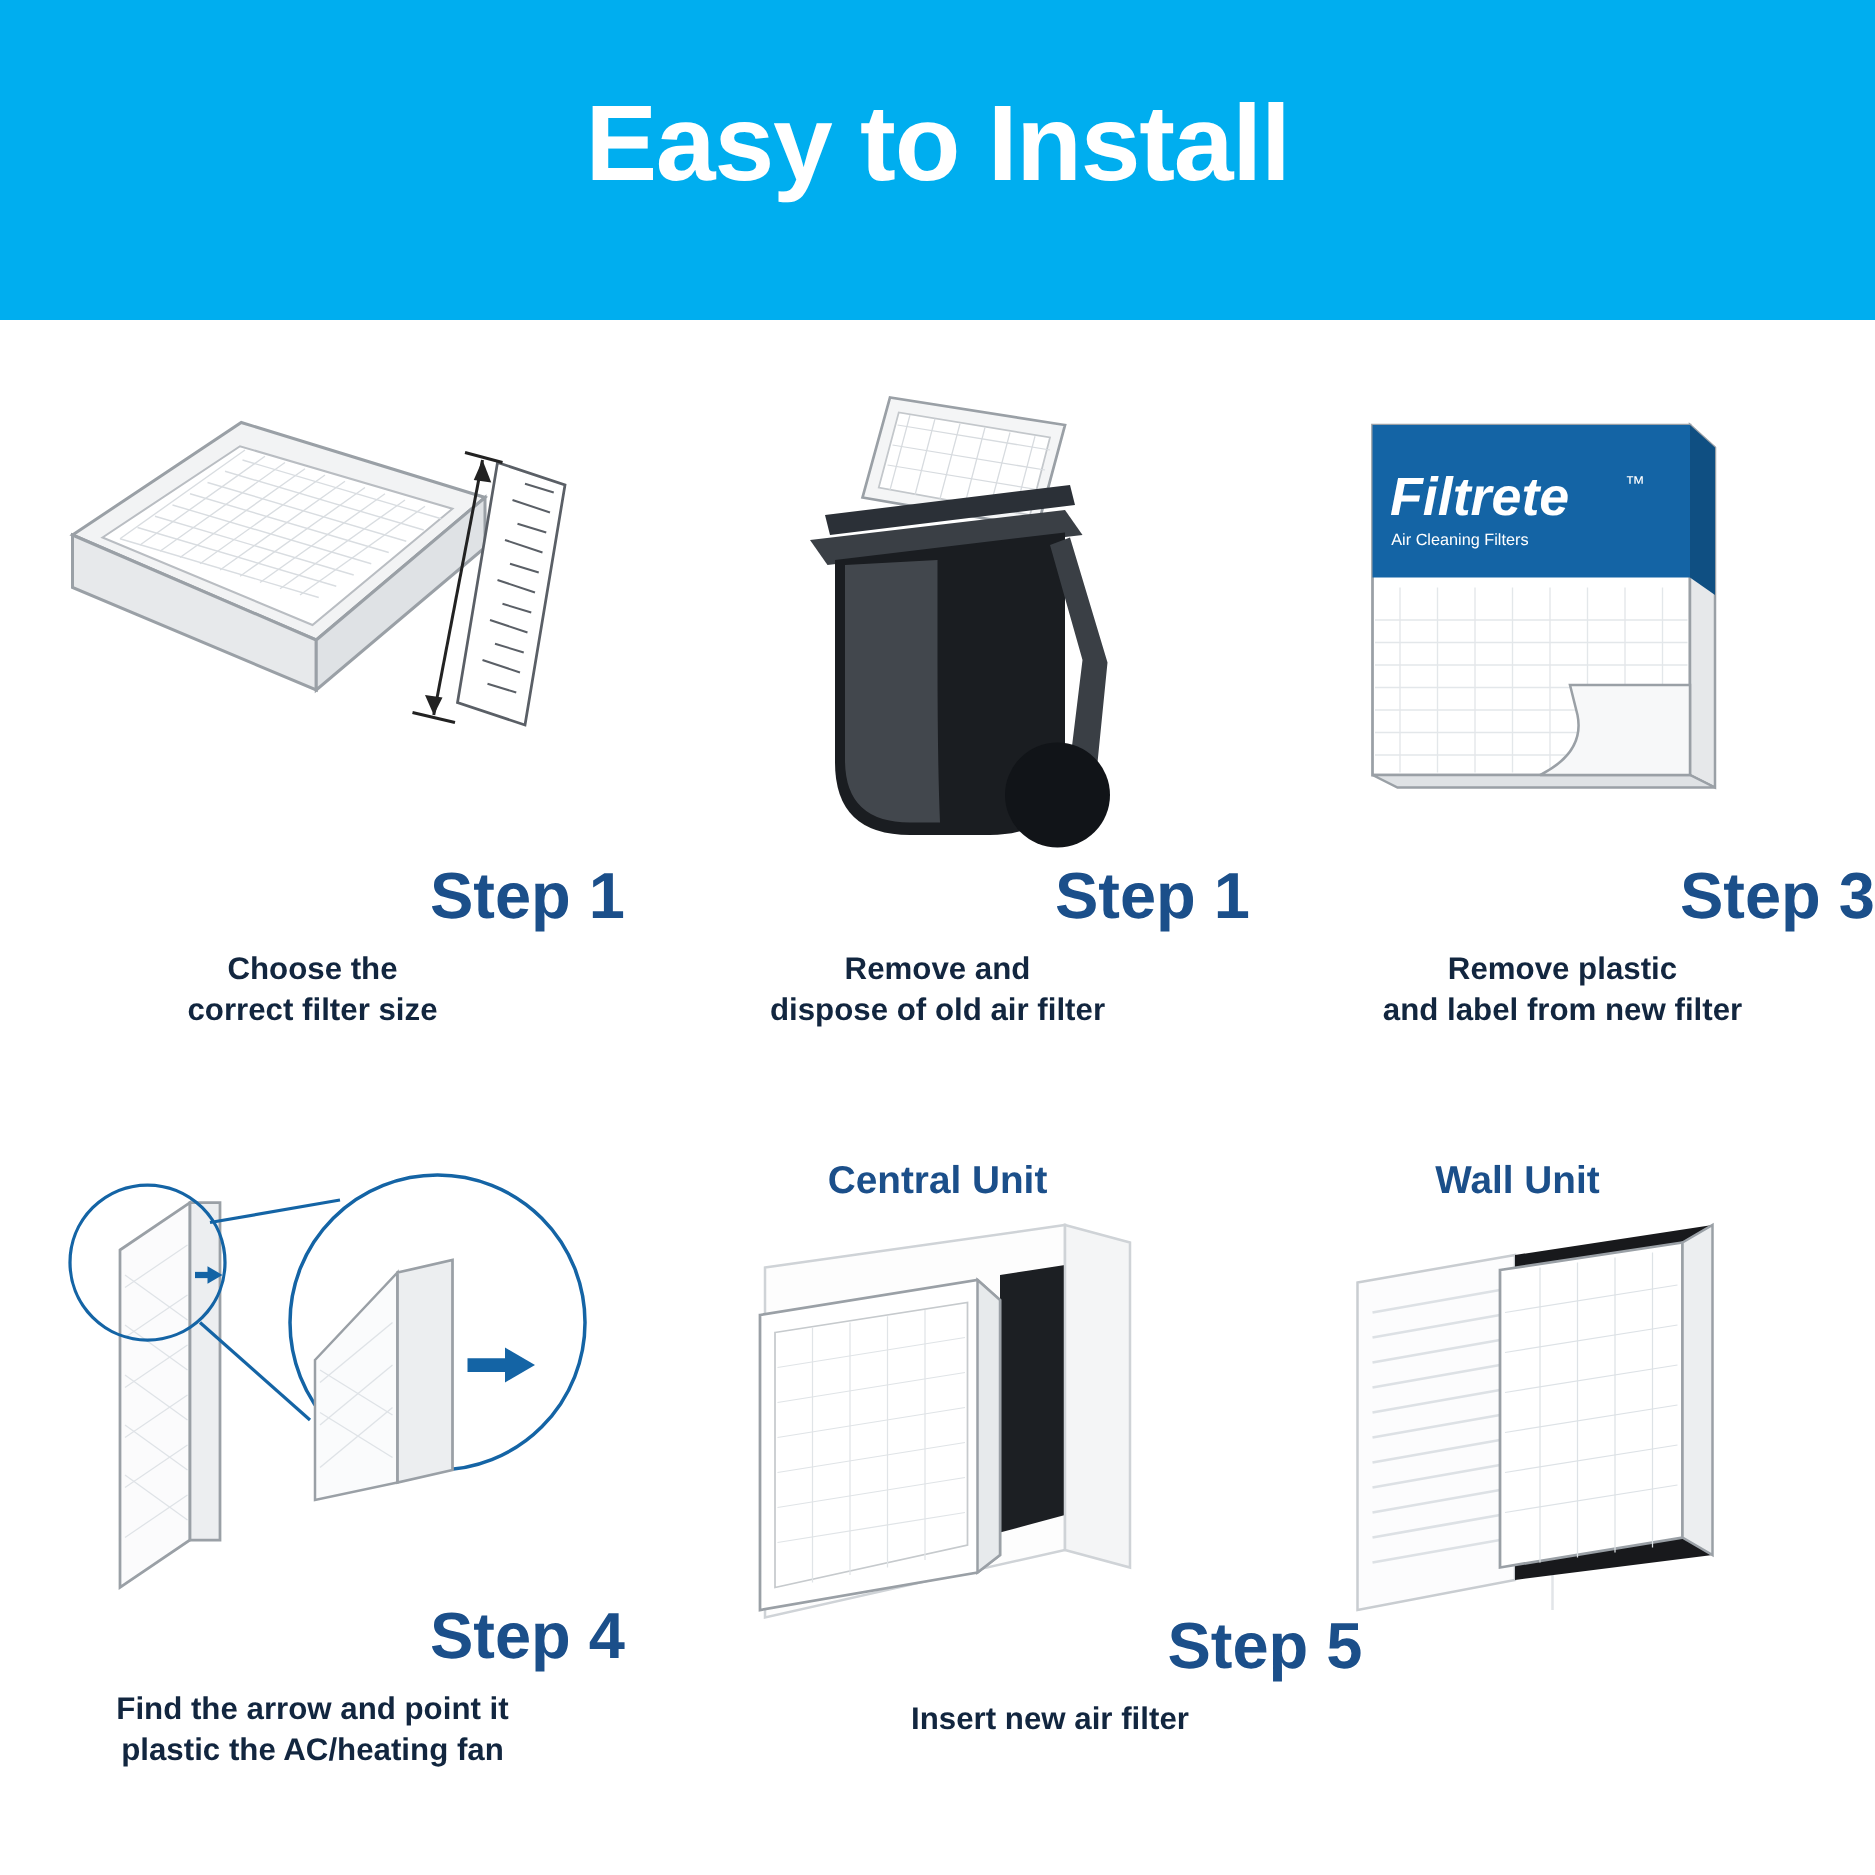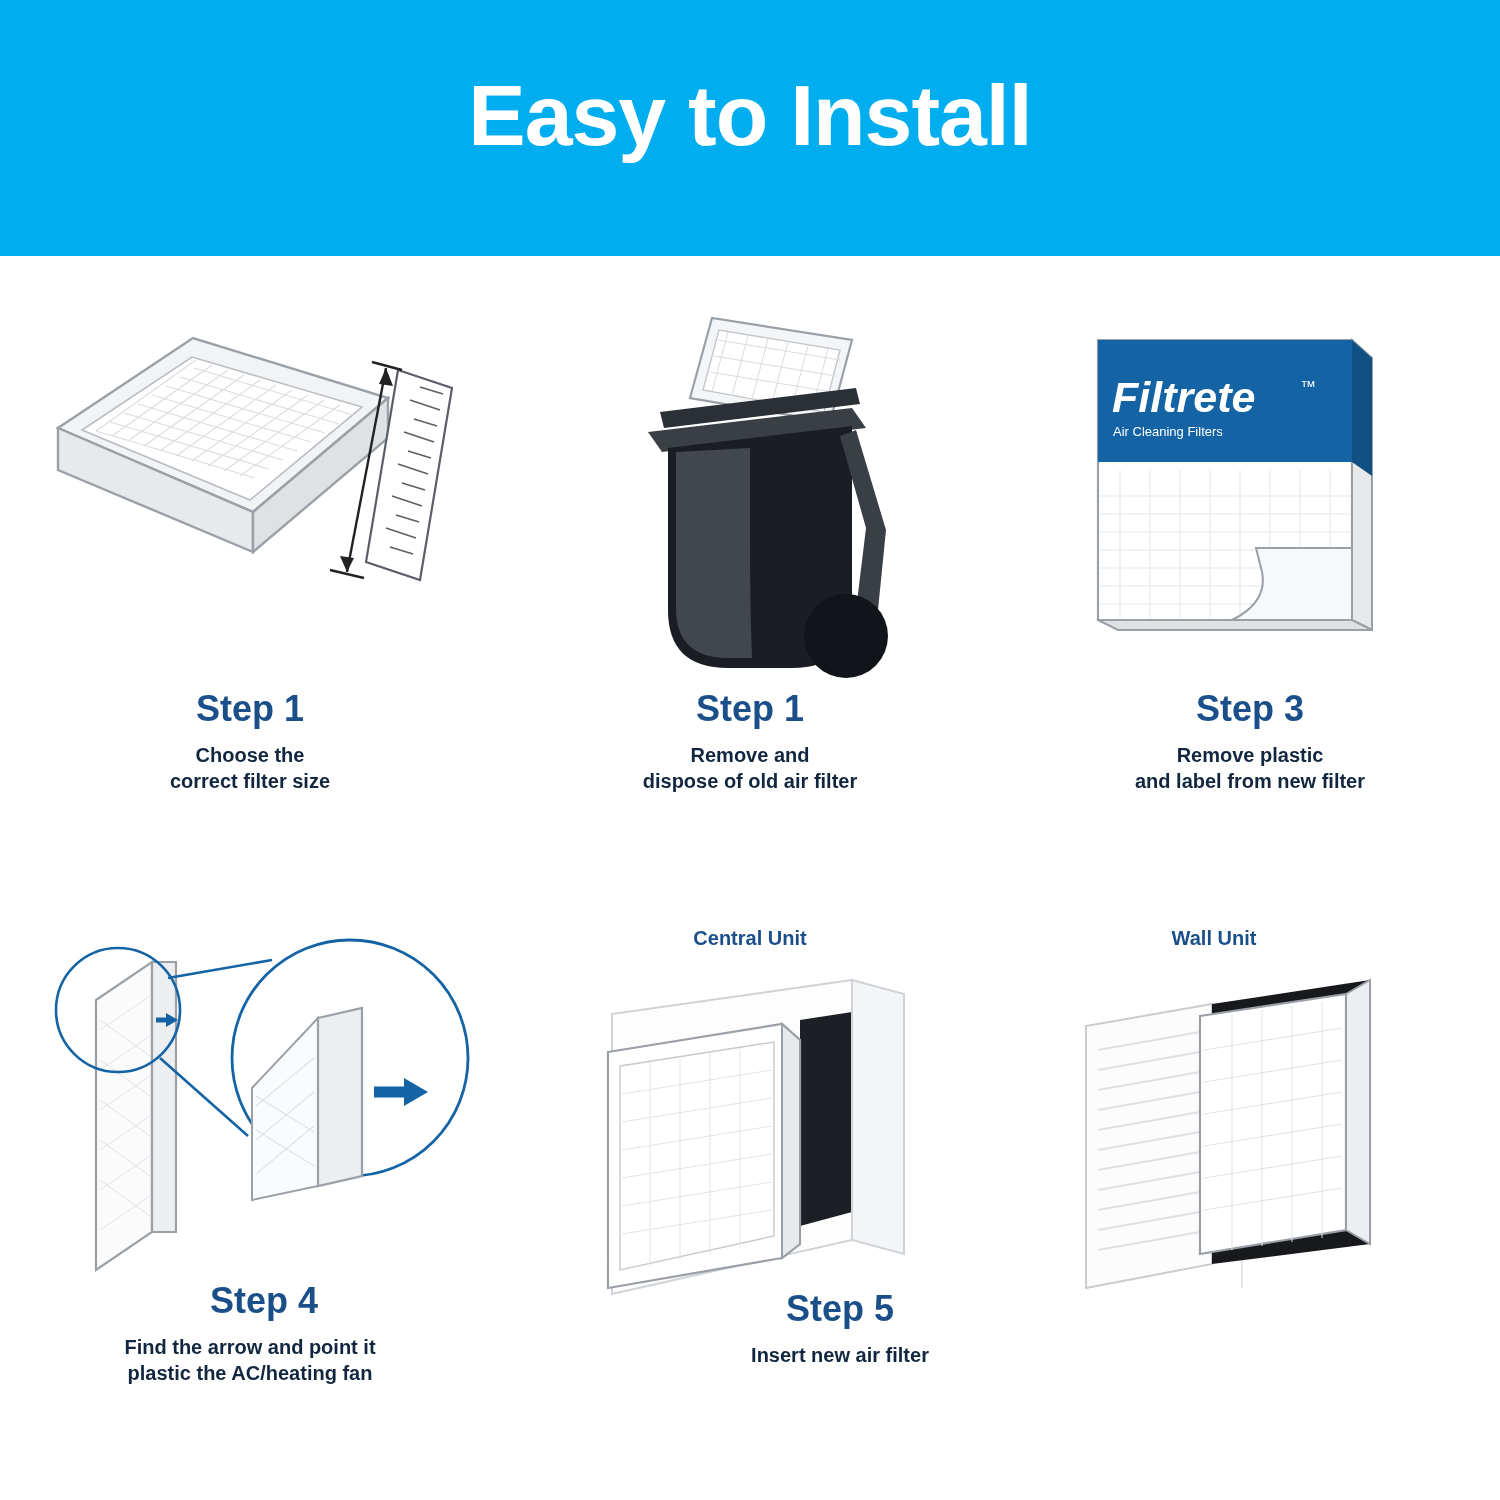--- a/index.html
+++ b/index.html
@@ -43,38 +43,38 @@
     left: 0;
     width: 1500px;
     height: 600px;
     display: flex;
   }
   .col { position: relative; width: 500px; height: 100%; }
 
   .art { position: relative; width: 100%; height: 410px; }
 
   .step-label {
-    text-align: center;
+    text-align: right;
     color: #1b4f8a;
-    font-size: 36px;
+    font-size: 52px;
     font-weight: bold;
     line-height: 1.05;
   }
   .step-desc {
     text-align: center;
     color: #12263f;
-    font-size: 20px;
+    font-size: 25px;
     font-weight: bold;
     line-height: 1.32;
     margin-top: 14px;
   }
   .unit-label {
     text-align: center;
     color: #1b4f8a;
-    font-size: 20px;
+    font-size: 31px;
     font-weight: bold;
     line-height: 1;
   }
 
   
   .steps-bottom {
     position: absolute;
     top: 900px;
     left: 0;
     width: 1500px;

